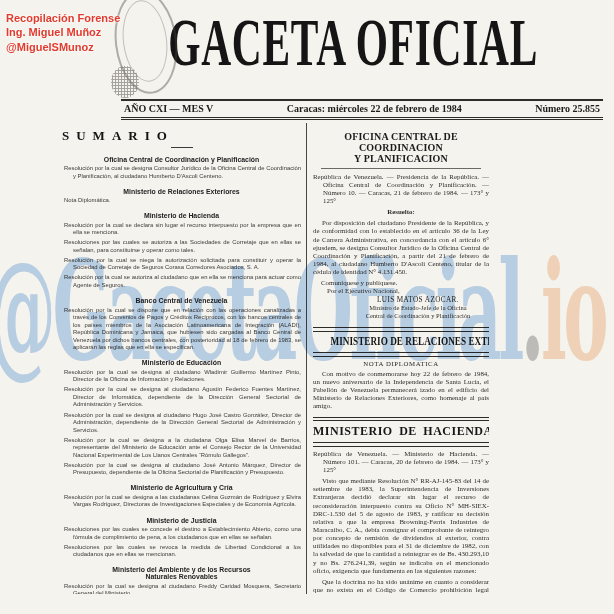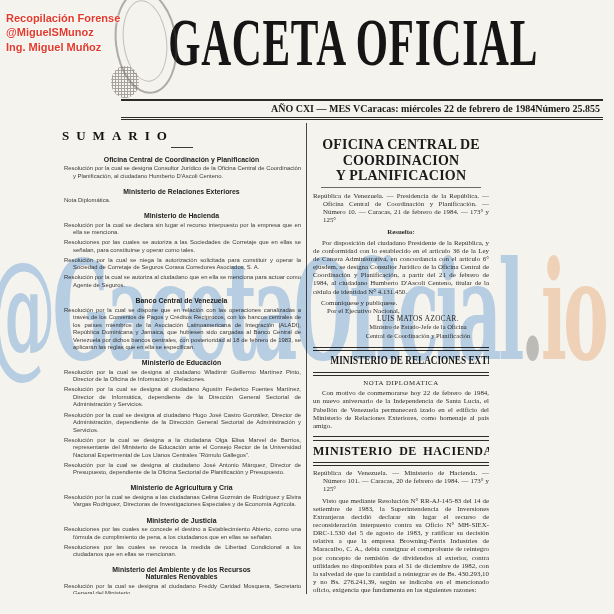--- a/index.html
+++ b/index.html
@@ -39,21 +39,21 @@
     margin-top:8px;letter-spacing:1px;
   }
   #gaceta-subtitle{
     position:absolute;left:12px;top:74px;width:300px;text-align:center;
     font-weight:bold;font-size:18px;letter-spacing:1px;white-space:nowrap;color:#1a1a1a;
   }
   
   #dateline{
     position:absolute;left:121px;top:99px;width:482px;box-sizing:border-box;z-index:5;
     border-top:2px solid #2e2c28;border-bottom:3px double #2e2c28;
-    padding:2px 3px 3px 3px;display:flex;justify-content:flex-end;align-items:baseline;
+    padding:2px 3px 3px 3px;display:flex;justify-content:space-between;align-items:baseline;
     font-weight:bold;font-size:10px;white-space:nowrap;color:#1f1d1a;
   }
   
   #divider{position:absolute;left:306px;top:123px;width:1px;height:471px;background:#4a4742;z-index:4;}
   #left-col{position:absolute;left:62px;top:128px;width:239px;height:466px;overflow:hidden;z-index:4;}
   #right-col{position:absolute;left:313px;top:125px;width:176px;height:469px;overflow:hidden;z-index:4;}
   
   .sum-title{text-align:left;font-weight:bold;font-size:13px;letter-spacing:7px;color:#141414;}
   .sum-dash{width:22px;border-top:1.5px solid #3a3a3a;margin:3px auto 2px auto;}
   .sum-heading{
@@ -61,22 +61,22 @@
     font-size:6.9px;margin:7.5px 0 2.5px 0;color:#232323;
   }
   .sum-entry{
     margin:0 0 2.5px 0;padding-left:11px;text-indent:-9px;
     font-family:"Liberation Sans", sans-serif;font-size:5.9px;line-height:1.28;
     text-align:justify;color:#3d3b38;
   }
   
   .rc{font-size:6.9px;line-height:1.18;color:#2f2d2a;}
   .rc-h1{
-    text-align:center;font-weight:bold;font-size:14px;line-height:1.12;
-    letter-spacing:.2px;color:#1b1b1b;margin-top:12px;
+    text-align:center;font-weight:bold;font-size:10px;line-height:1.12;
+    letter-spacing:.2px;color:#1b1b1b;margin-top:6px;
   }
   .thin-rule{border-top:1px solid #6e6a63;margin:3px 8px 4px 8px;}
   .drule{border-top:1px solid #2e2c28;border-bottom:1px solid #2e2c28;height:2.5px;margin:4px 0 3px 0;}
   .rc-h2{
     text-align:center;font-weight:bold;font-size:11.5px;white-space:nowrap;
     transform:scaleX(.8);transform-origin:50% 50%;color:#171717;margin:1px 0;
   }
   .rc-h3{
     text-align:center;font-weight:bold;font-size:12px;letter-spacing:.5px;word-spacing:3px;
     white-space:nowrap;color:#171717;margin:2px 0;
@@ -98,22 +98,22 @@
   }
   .wm-main{color:#7fafe4;}
   .wm-dot{color:#8b8b8b;}
   .wm-io{color:#f2b988;}
 </style>
 </head>
 <body>
 
 <div id="annotation" style="color: rgb(226, 58, 44);">
   <div>Recopilación Forense</div>
+  <div>Ing. Miguel Muñoz</div>
   <div>@MiguelSMunoz</div>
-  <div>Ing. Miguel Muñoz</div>
 </div>
 
 <div id="stamp">
   <div class="ring"></div>
   <div class="ring2"></div>
   <div class="blob"></div>
 </div>
 
 <div id="masthead">
   <div id="gaceta-title">GACETA OFICIAL</div>

